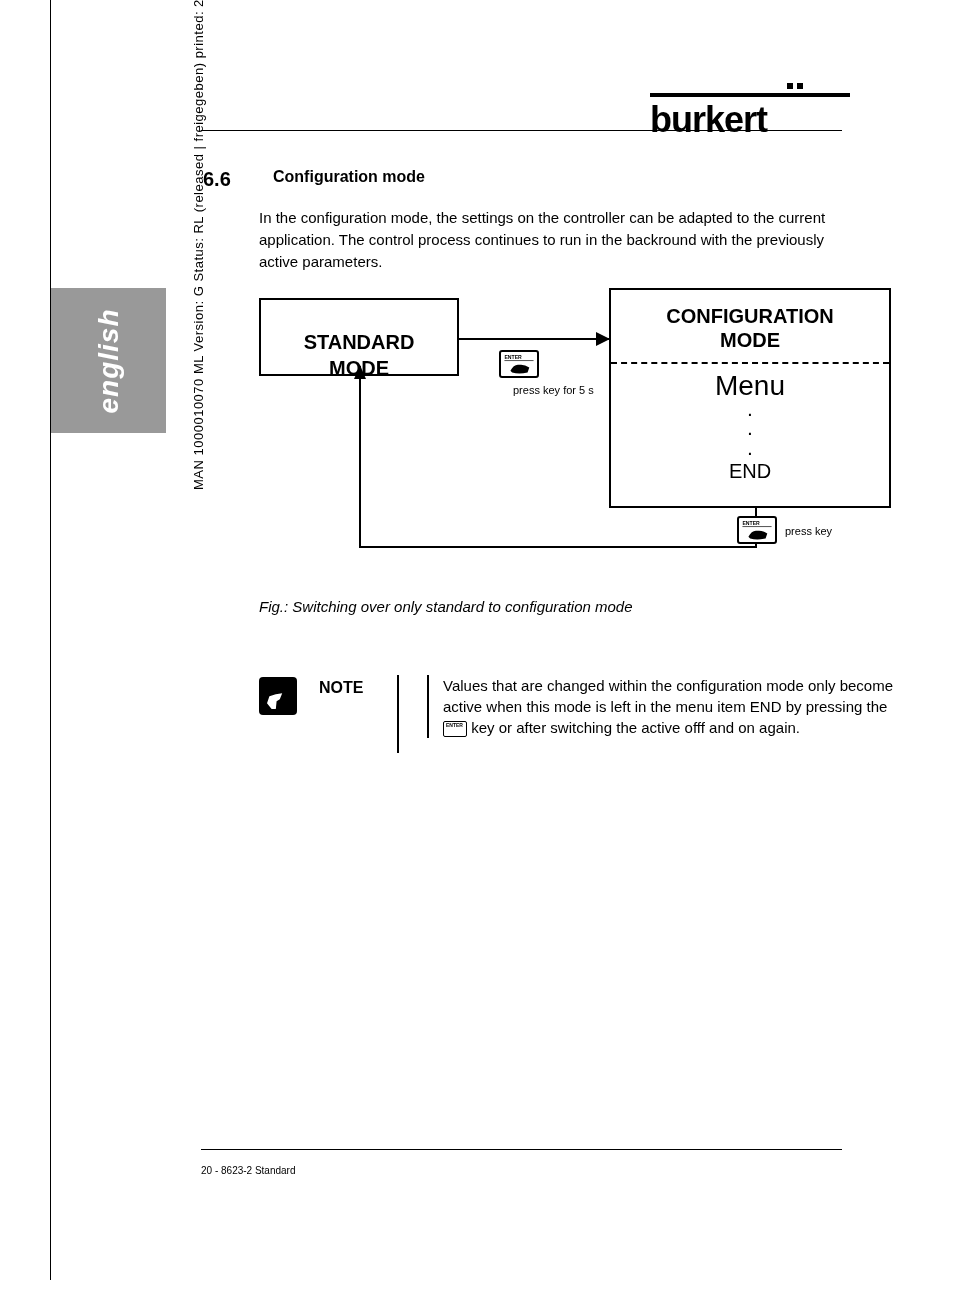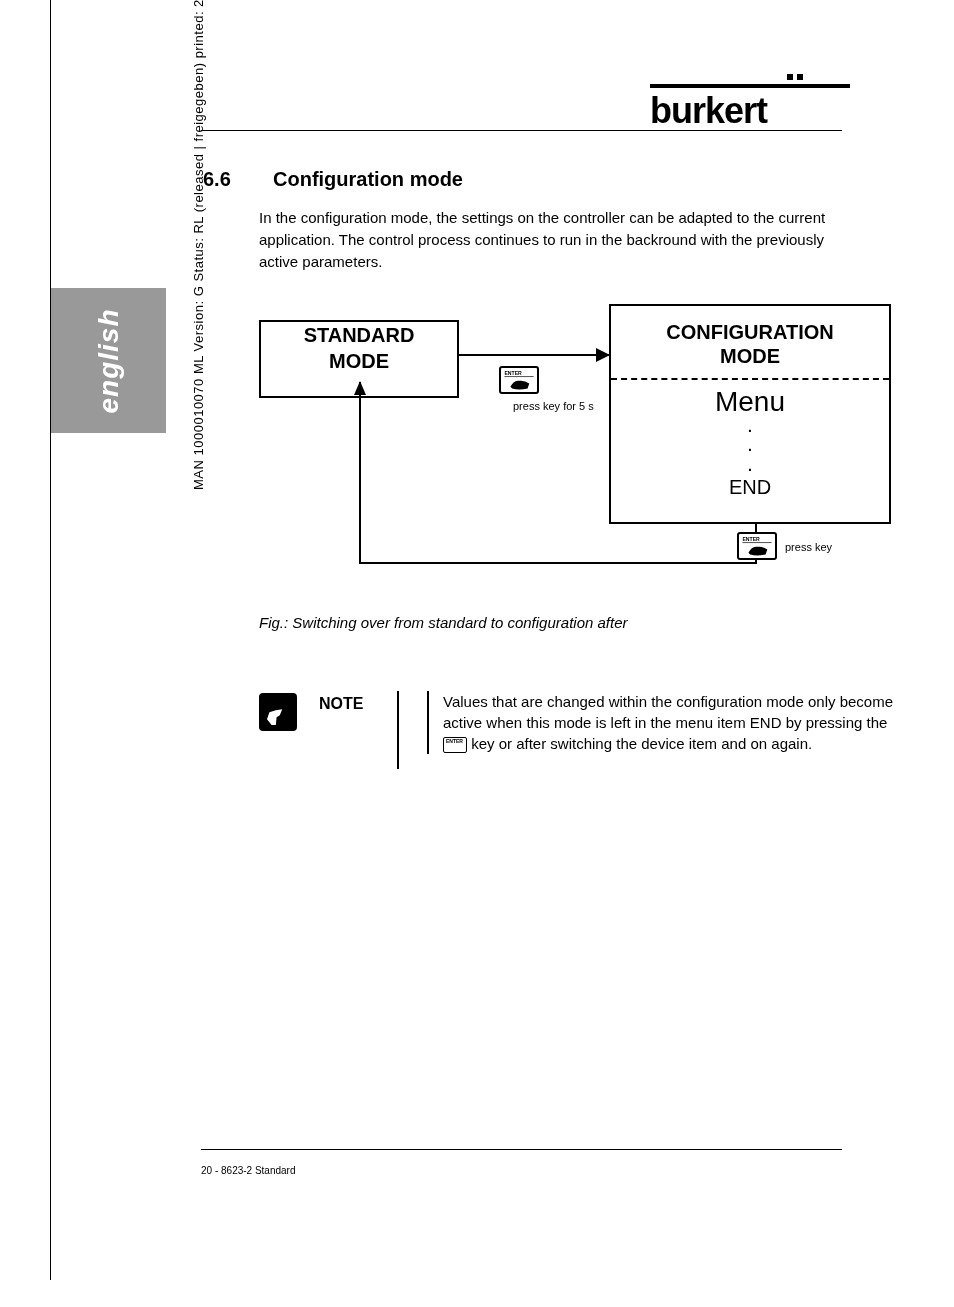--- a/index.html
+++ b/index.html
@@ -43,21 +43,21 @@
       transform: rotate(-90deg);
       color: #fff;
       font-size: 28px;
       font-style: italic;
       font-weight: bold;
       letter-spacing: 1px;
     }
     .logo-area {
       position: absolute;
       right: 60px;
-      top: 84px;
+      top: 93px;
       width: 200px;
     }
     .logo-dots {
       display: flex;
       gap: 4px;
       position: absolute;
       right: 47px;
       top: -10px;
     }
     .logo-dots span {
@@ -82,31 +82,31 @@
       border-top: 1px solid #000;
     }
     .content {
       position: absolute;
       left: 152px;
       top: 168px;
       width: 700px;
     }
     .section-row { display: flex; gap: 30px; margin-bottom: 16px; }
     .section-num { font-size: 20px; font-weight: bold; min-width: 40px; }
-    .section-title { font-size: 20px; font-weight: bold; }
-    .body-text { font-size: 15px; line-height: 1.45; margin-left: 56px; margin-bottom: 32px; width: 600px; }
+    .section-title { font-size: 16px; font-weight: bold; }
+    .body-text { font-size: 15px; line-height: 1.45; margin-left: 56px; margin-bottom: 16px; width: 600px; }
     .figure { margin-left: 56px; width: 590px; height: 270px; position: relative; }
     .box {
       position: absolute;
       border: 2px solid #000;
       background: #fff;
       text-align: center;
       font-weight: bold;
     }
-    .box-std { left: 0; top: 16px; width: 200px; height: 78px; font-size: 20px; padding-top: 0; line-height: 1.3; }
+    .box-std { left: 0; top: 10px; width: 200px; height: 78px; font-size: 20px; padding-top: 29px; line-height: 1.3; }
     .box-cfg { left: 350px; top: 0; width: 282px; height: 220px; }
     .cfg-title { font-size: 20px; font-weight: bold; padding: 14px 4px 10px 4px; line-height: 1.2; }
     .cfg-divider {
       border-top: 2px dashed #000;
       margin: 0;
     }
     .cfg-menu-list { text-align: center; padding-top: 6px; }
     .cfg-menu-item { font-size: 28px; font-weight: normal; }
     .cfg-dots { font-size: 14px; line-height: 1.4; height: 58px; display: flex; flex-direction: column; justify-content: center; }
     .cfg-end { font-size: 20px; font-weight: normal; }
@@ -295,29 +295,29 @@
           <line x1="3" y1="10" x2="37" y2="10" stroke="#000" stroke-width="0.8"></line>
           <path d="M10 22 Q14 14 20 15 Q26 14 32 18 L30 24 Q20 26 12 24 Z" fill="#000"></path>
         </svg>
       </div>
       <div class="key-label lbl-low">press key</div>
 
       <div class="arrow-back-h"></div>
       <div class="arrow-back"></div>
     </div>
 
-    <div class="figure-caption">Fig.: Switching over from standard to configuration after</div>
+    <div class="figure-caption">Fig.: Switching over only standard to configuration mode</div>
 
     <div class="note-row">
       <div class="note-icon"></div>
       <div class="note-label">NOTE</div>
       <div class="note-bars"></div>
       <div class="note-bars2">
         <div class="note-text">
-          <span>Values that are changed within the configuration mode only become active when this mode is left in the menu item END by pressing the </span><span class="inline-key">ENTER</span><span> key or after switching the device item and on again.</span>
+          <span>Values that are changed within the configuration mode only become active when this mode is left in the menu item END by pressing the </span><span class="inline-key">ENTER</span><span> key or after switching the active offf and on again.</span>
         </div>
       </div>
     </div>
   </div>
 
   <div class="footer-rule"></div>
   <div class="footer-text">20  -  8623-2 Standard</div>
 
 </div>
 

